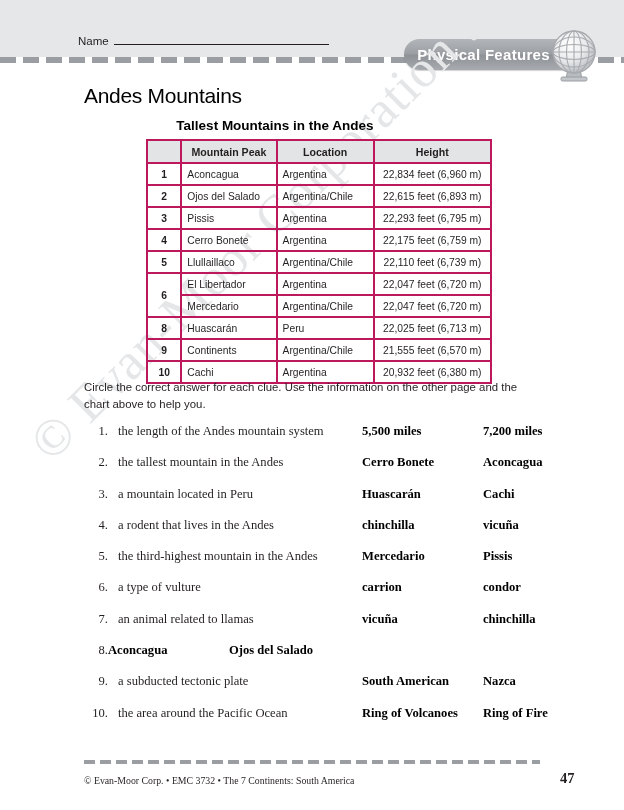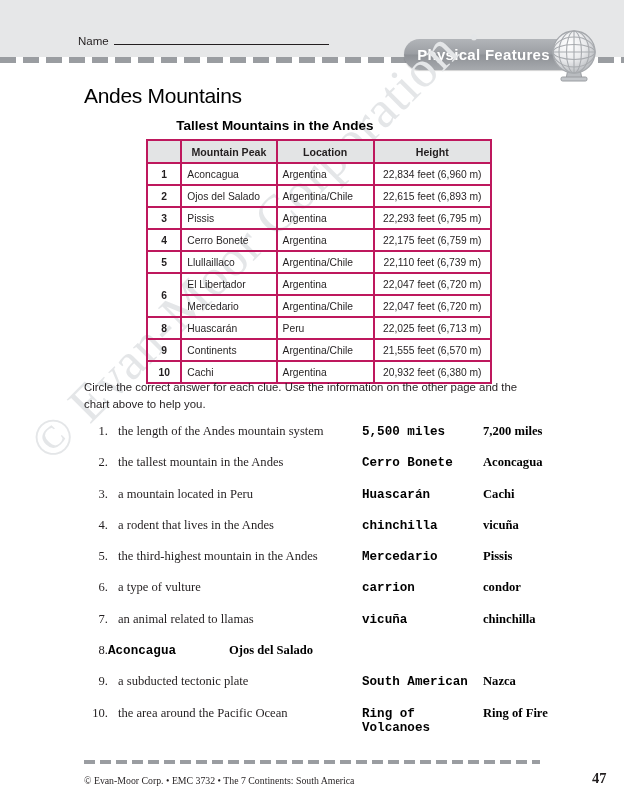--- a/index.html
+++ b/index.html
@@ -206,21 +206,21 @@
     font-size: 12.6px;
     color: #231f20;
     flex: none;
   }
   .q-opt {
     font-size: 12.6px;
     font-weight: bold;
     color: #000000;
     flex: none;
   }
-  .q-opt-a { width: 121px; font-family: Liberation Mono, monospace; }
+  .q-opt-a { width: 121px; }
   .q-opt-b { width: 140px; }
 
   
   #dashrule-bottom {
     position: absolute;
     left: 84px;
     top: 760px;
     width: 456px;
     height: 4px;
     z-index: 6;
@@ -241,21 +241,20 @@
   }
   #page-number {
     position: absolute;
     left: 560px;
     top: 770px;
     font-family: "Liberation Serif", serif;
     font-size: 14.5px;
     font-weight: bold;
     color: #231f20;
     z-index: 6;
-    margin-left: 32px;
   }
 </style>
 </head>
 <body>
 
 <div id="topband"></div>
 
 <div id="name-row">
   <span>Name</span>
   <span id="name-line"></span>

